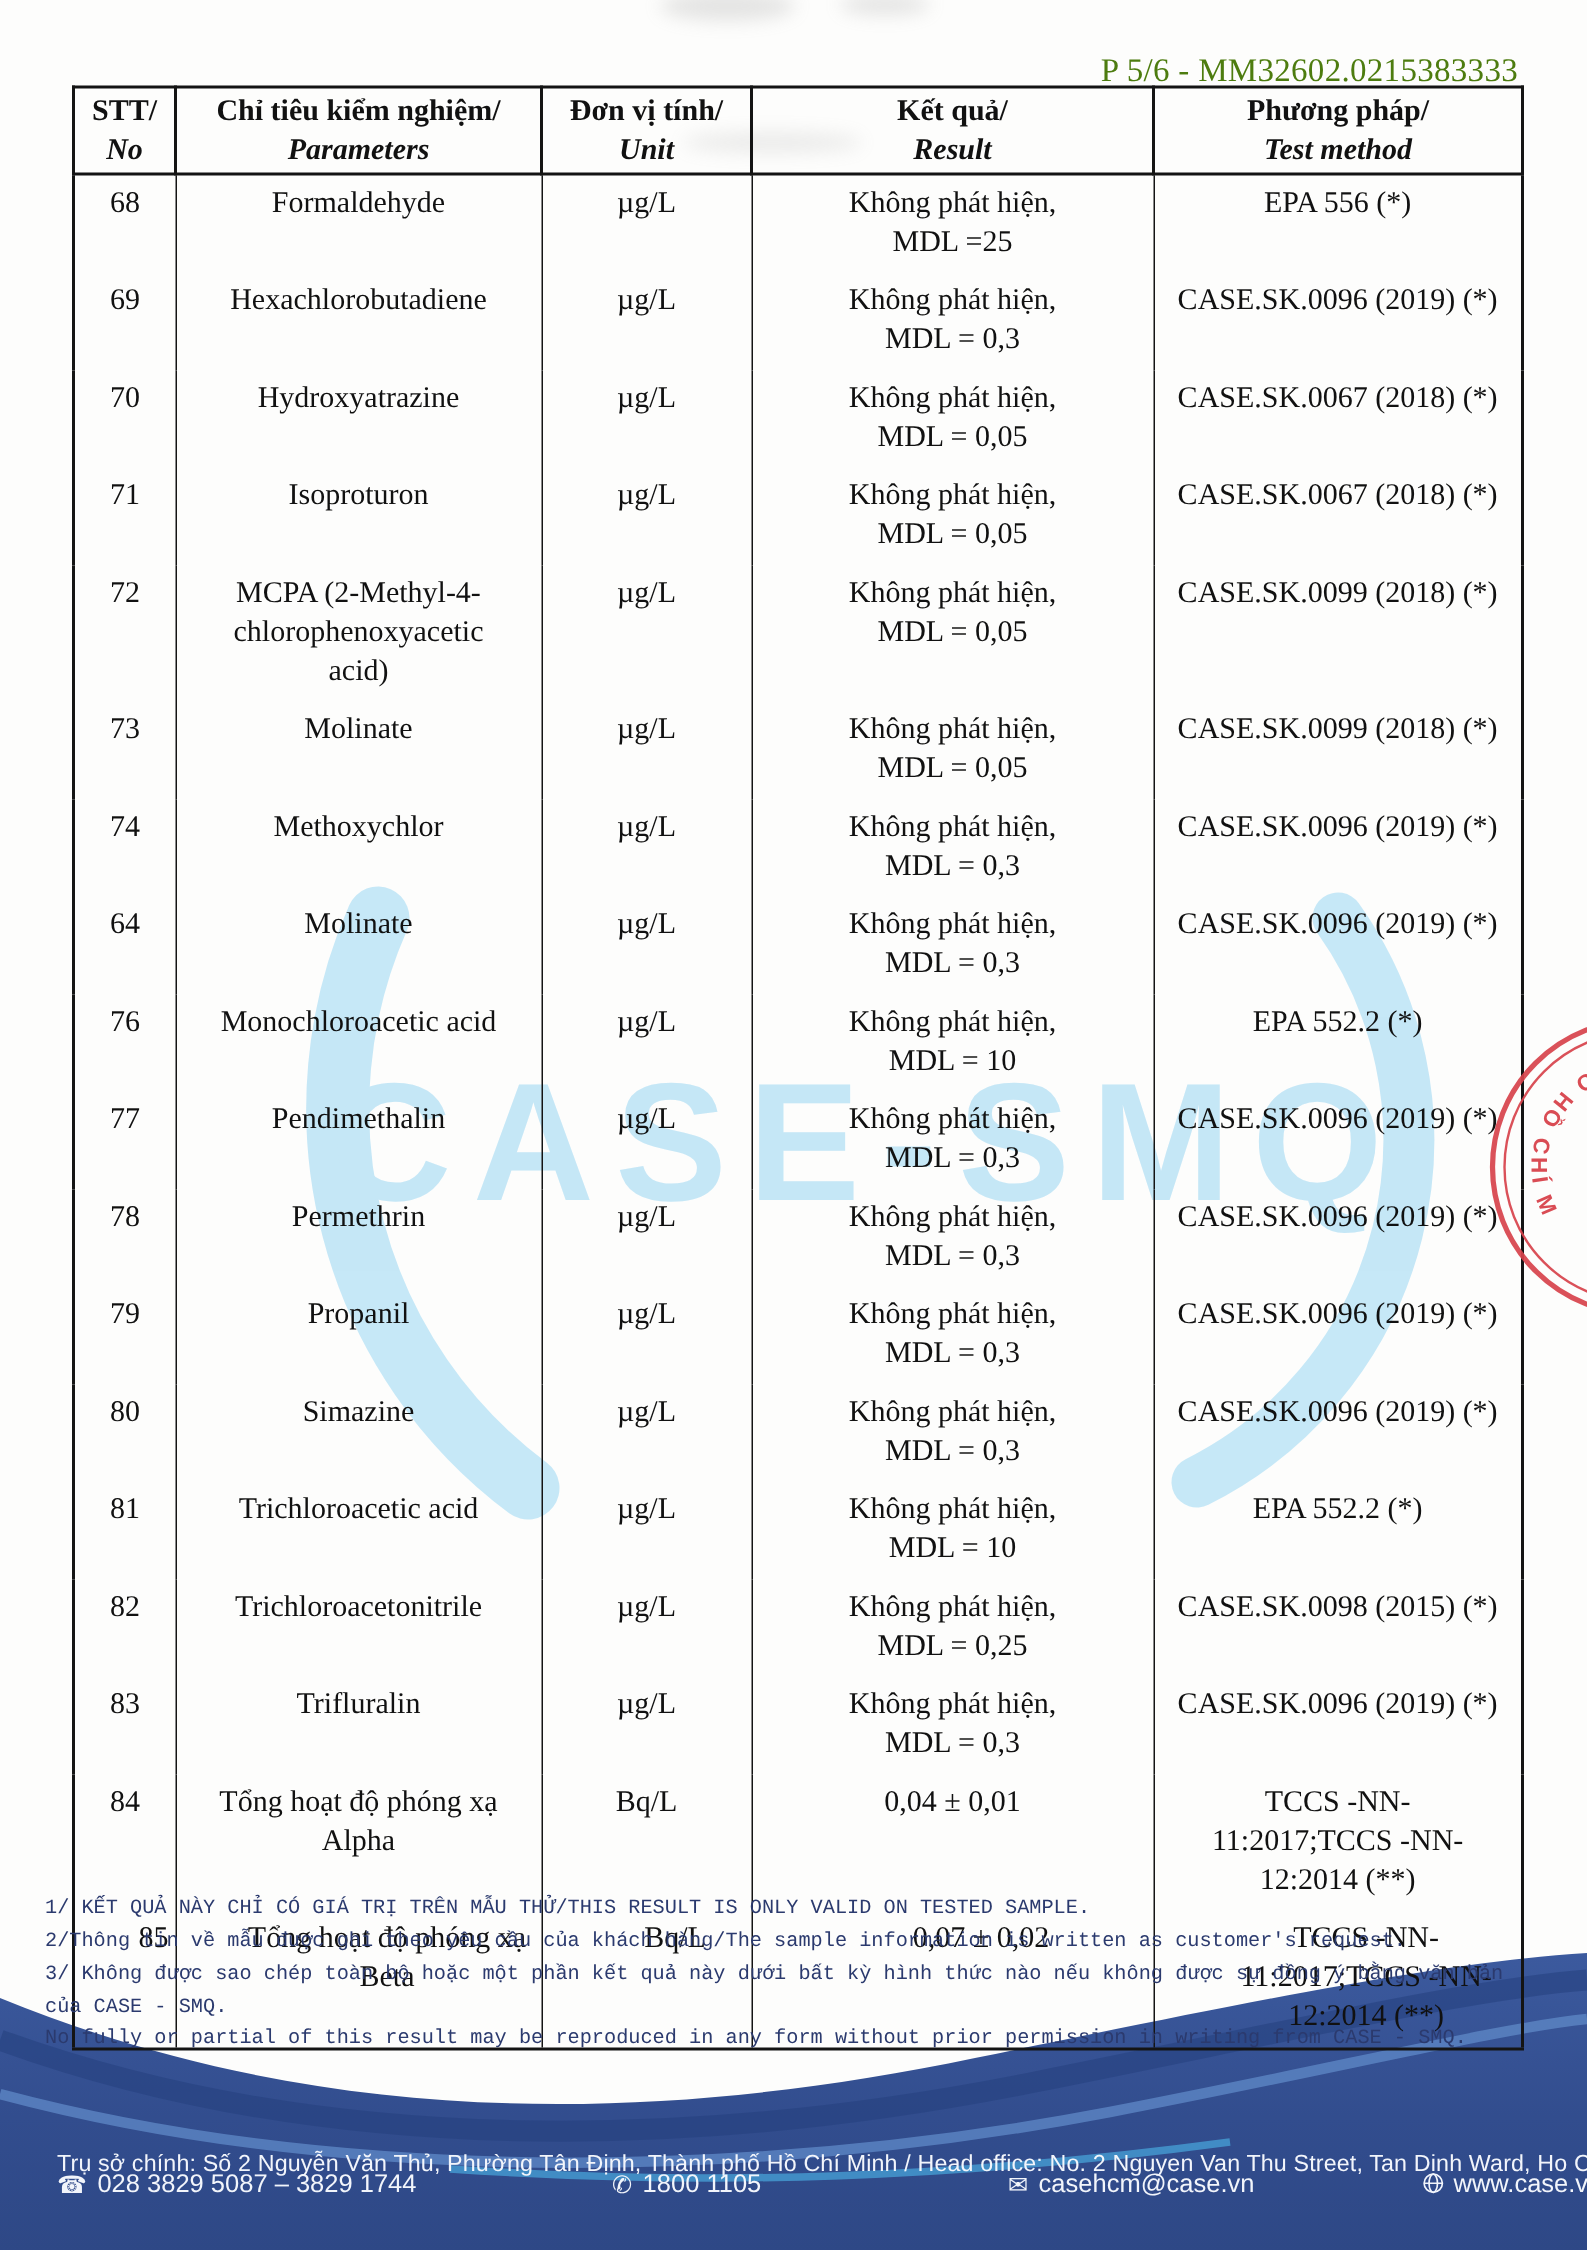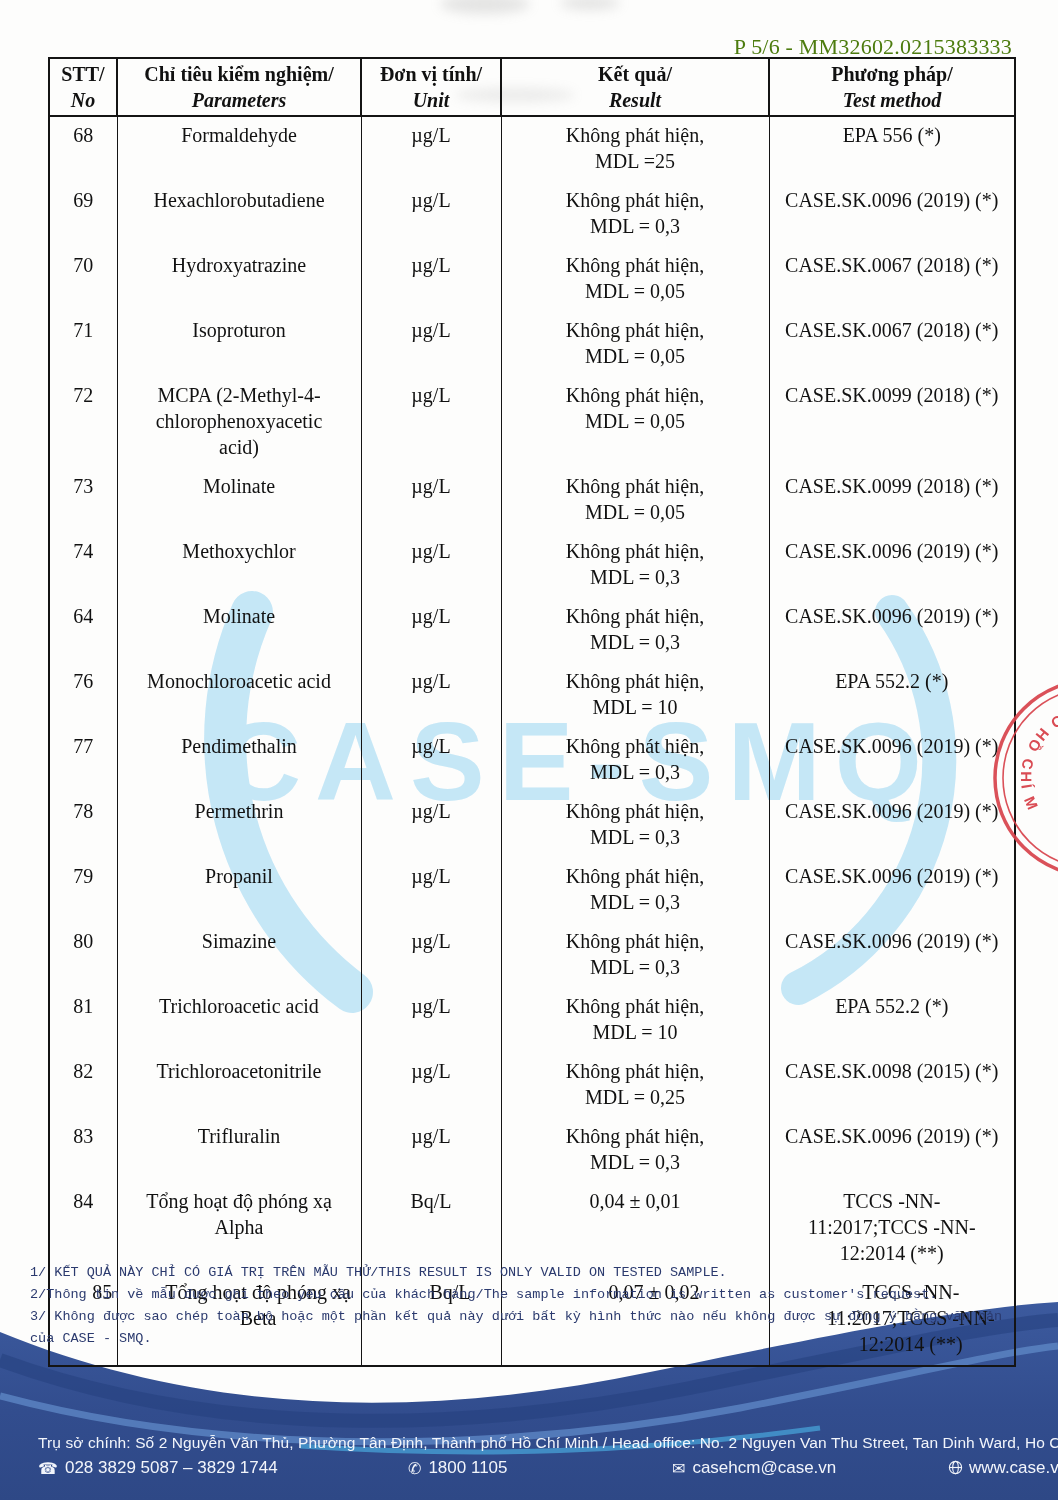--- a/index.html
+++ b/index.html
@@ -60,21 +60,21 @@
   
   .footer-art { position:absolute; left:0; bottom:0; z-index:0; }
   .footer-text {
     position:absolute; left:0; bottom:0; width:1058px; height:70px; z-index:3;
     font-family:"Liberation Sans", sans-serif; color:#f2f5fb;
   }
   .footer-address {
     position:absolute; left:38px; top:4px; width:1015px;
     font-size:15.5px; letter-spacing:.1px; white-space:nowrap;
   }
-  .footer-contacts { position:absolute; left:0; top:28px; width:952px; height:26px; }
+  .footer-contacts { position:absolute; left:0; top:16px; width:952px; height:26px; }
   .contact { position:absolute; top:0; font-size:17px; white-space:nowrap; }
   .contact .cicon { display:inline-block; margin-right:7px; font-size:16px; vertical-align:-1px; }
   .contact.c-phone   { left:38px; }
   .contact.c-hotline { left:408px; }
   .contact.c-email   { left:672px; }
   .contact.c-web     { left:948px; }
   .gicon { vertical-align:-2px; margin-right:6px; }
 </style>
 </head>
 <body>
@@ -399,20 +399,21 @@
     </defs>
     <text font-family="Liberation Sans, sans-serif" font-weight="700" font-size="15" letter-spacing="3" fill="#d8434c" opacity="0.95">
       <textPath href="#stamp-text-arc" startOffset="8">PHỐ HỒ CHÍ M</textPath>
     </text>
   </svg>
 
   <div class="notes">
       <div>1/ KẾT QUẢ NÀY CHỈ CÓ GIÁ TRỊ TRÊN MẪU THỬ/THIS RESULT IS ONLY VALID ON TESTED SAMPLE.</div>
       <div>2/Thông tin về mẫu được ghi theo yêu cầu của khách hàng/The sample information is written as customer's request.</div>
       <div>3/ Không được sao chép toàn bộ hoặc một phần kết quả này dưới bất kỳ hình thức nào nếu không được sự đồng ý bằng văn bản của CASE - SMQ.</div>
+      <div>No fully or partial of this result may be reproduced in any form without prior permission in writing from CASE - SMQ.</div>
     </div>
 
   <svg class="footer-art" width="1058" height="200" viewBox="0 0 1058 200" aria-hidden="true">
     <defs>
       <linearGradient id="navyGrad" x1="0" y1="0" x2="0" y2="1">
         <stop offset="0" stop-color="#3c5a9e"></stop>
         <stop offset="0.55" stop-color="#324d8e"></stop>
         <stop offset="1" stop-color="#2e4886"></stop>
       </linearGradient>
     </defs>

